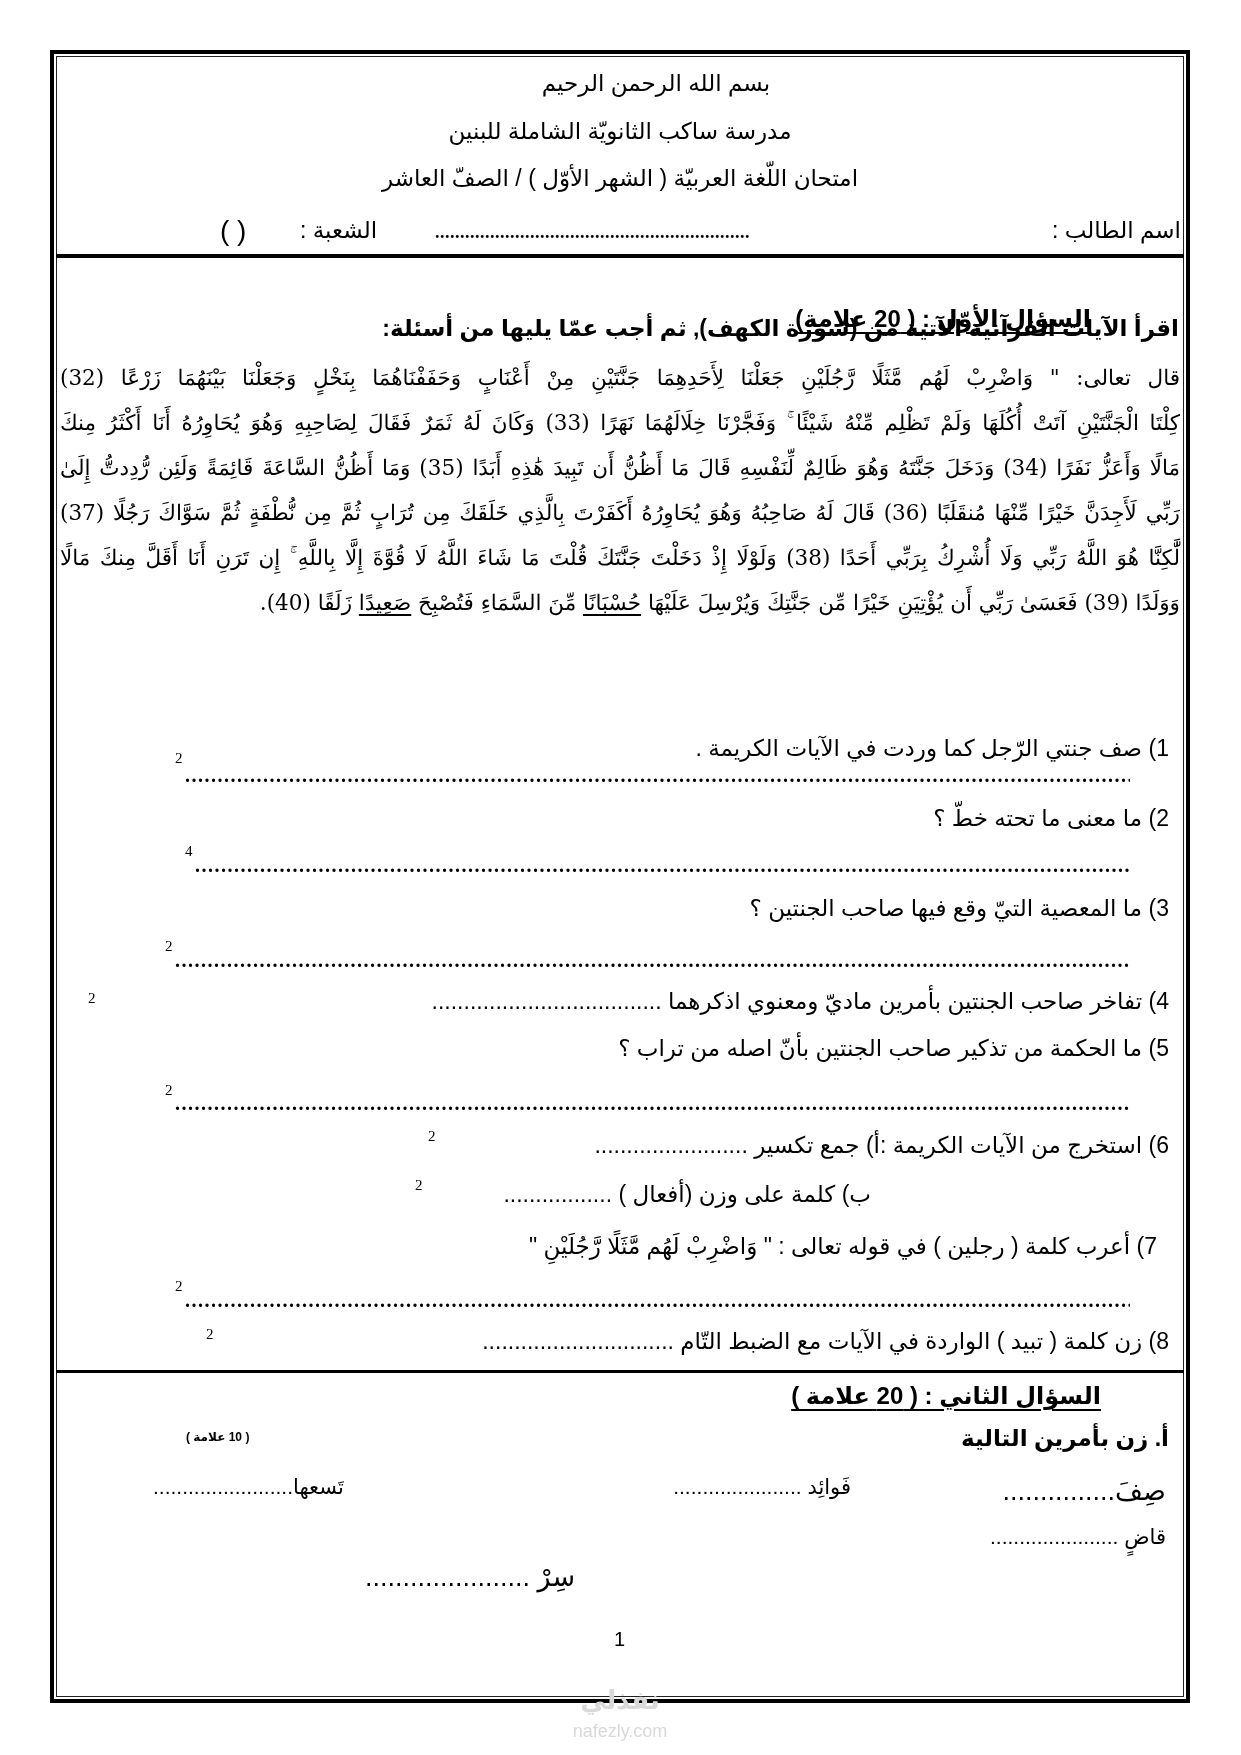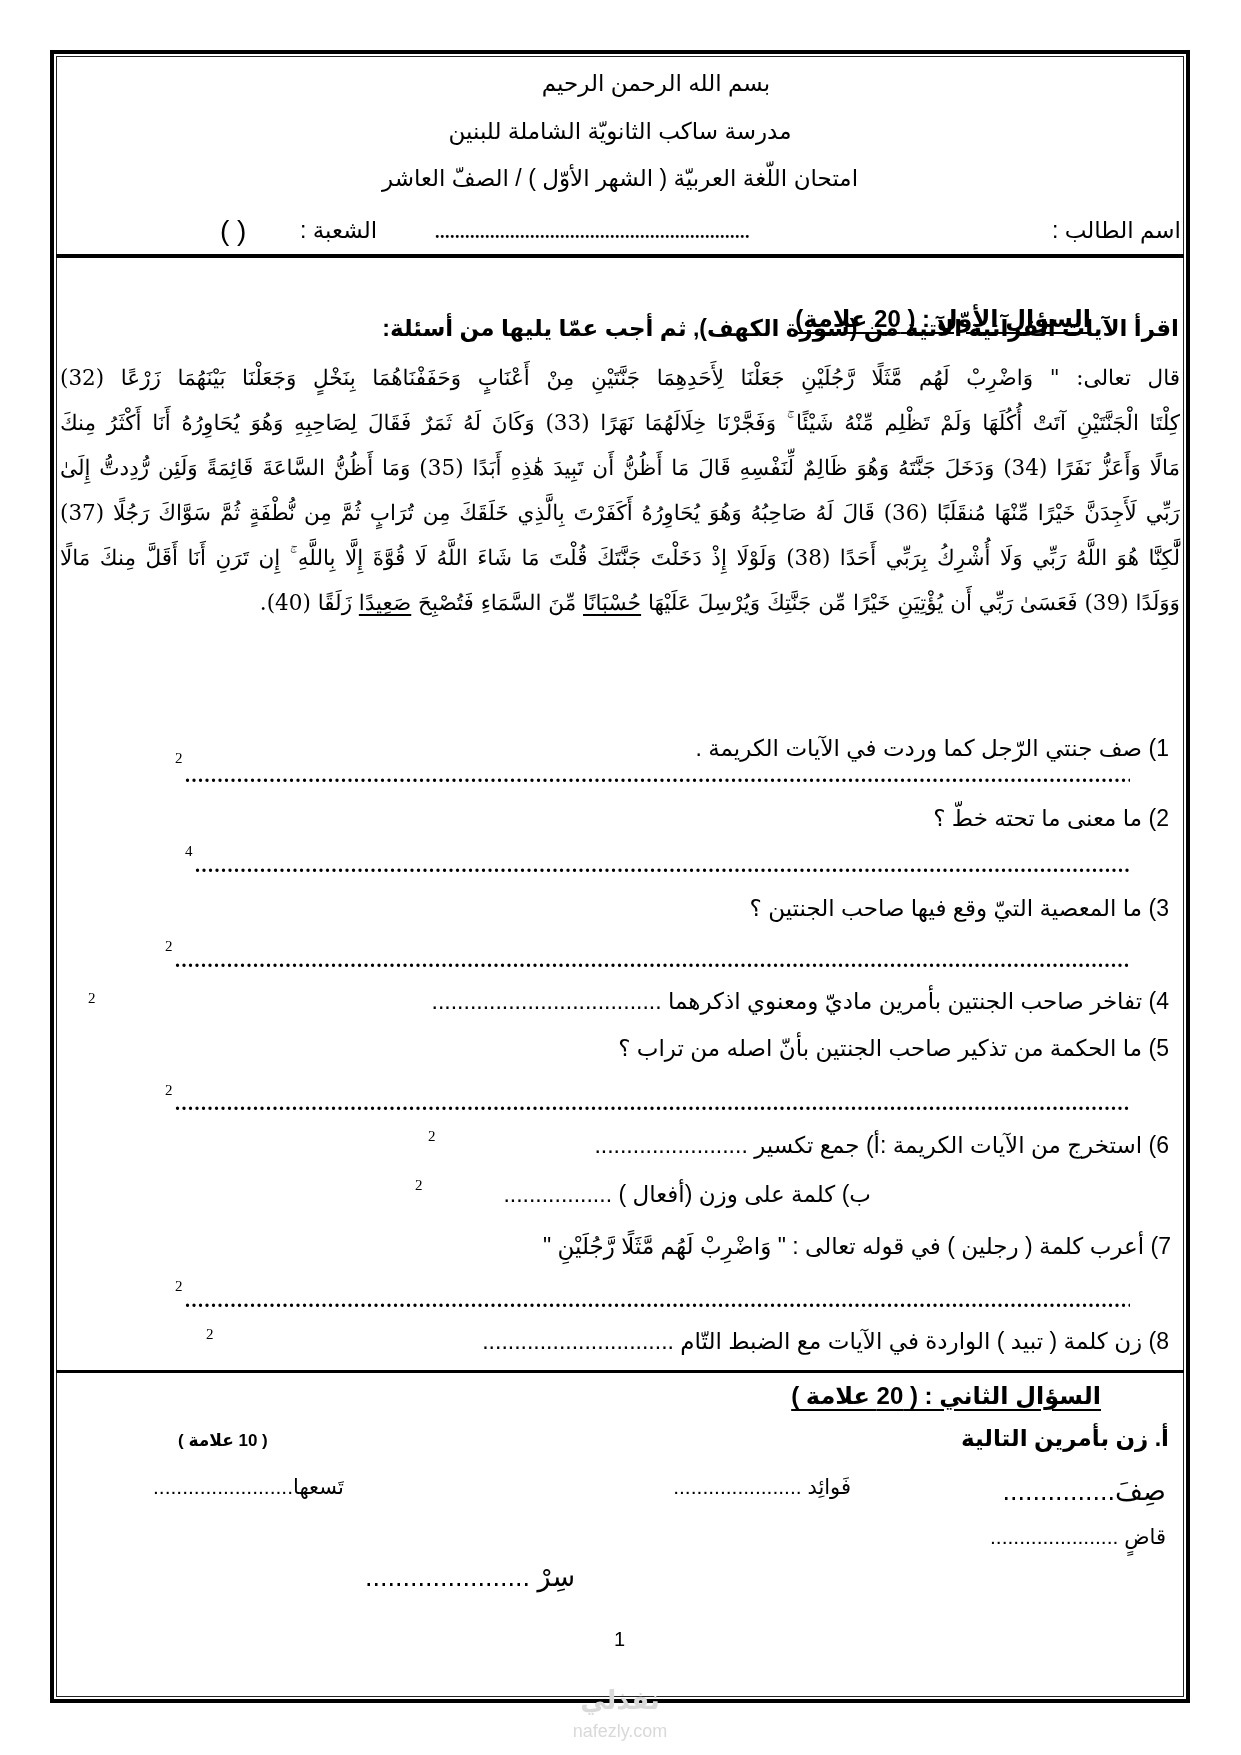--- a/index.html
+++ b/index.html
@@ -79,32 +79,32 @@
 <div class="abs rtl q" style="top:1035px; right:72px;">5) ما الحكمة من تذكير صاحب الجنتين بأنّ اصله من تراب ؟</div>
 <div class="mark" style="top:1082px; left:165px;">2</div>
 <div class="dots" style="top:1093px; left:175px; width:955px;">......................................................................................................................................................</div>
 
 <div class="abs rtl q" style="top:1132px; right:72px;">6) استخرج من الآيات الكريمة :أ) جمع تكسير ........................</div>
 <div class="mark" style="top:1128px; left:428px;">2</div>
 
 <div class="abs rtl q" style="top:1181px; right:370px;">ب) كلمة على وزن (أفعال ) .................</div>
 <div class="mark" style="top:1177px; left:415px;">2</div>
 
-<div class="abs rtl q" style="top:1233px; right:70px;">7) أعرب كلمة ( رجلين   ) في قوله تعالى : " وَاضْرِبْ لَهُم مَّثَلًا رَّجُلَيْنِ "</div>
+<div class="abs rtl q" style="top:1233px; right:84px;">7) أعرب كلمة ( رجلين   ) في قوله تعالى : " وَاضْرِبْ لَهُم مَّثَلًا رَّجُلَيْنِ "</div>
 <div class="mark" style="top:1278px; left:175px;">2</div>
 <div class="dots" style="top:1290px; left:185px; width:945px;">......................................................................................................................................................</div>
 
 <div class="abs rtl q" style="top:1328px; right:72px;">8) زن كلمة ( تبيد ) الواردة في الآيات مع الضبط التّام ..............................</div>
 <div class="mark" style="top:1326px; left:206px;">2</div>
 
 <div class="hline" style="top:1370px; height:3px;"></div>
 
 <div class="abs rtl bold title uline" style="top:1382px; right:140px;">السؤال الثاني : ( 20 علامة )</div>
 <div class="abs rtl bold" style="top:1425px; right:72px; font-size:23px;">أ. زن بأمرين التالية</div>
-<div class="abs rtl bold" style="top:1430px; left:178px; font-size:17px;">( 10 علامة )</div>
+<div class="abs rtl bold" style="top:1430px; left:186px; font-size:12px;">( 10 علامة )</div>
 
 <div class="abs rtl q" style="top:1475px; right:75px; font-size:27px;">صِفَ...............</div>
 <div class="abs rtl q" style="top:1475px; right:390px; font-size:21px;">فَوائِد ......................</div>
 <div class="abs rtl q" style="top:1475px; left:153px; font-size:21px;">تَسعها........................</div>
 
 <div class="abs rtl q" style="top:1525px; right:75px; font-size:21px;">قاضٍ ......................</div>
 <div class="abs rtl q" style="top:1525px; left:365px; font-size:27px;margin-top:36px;">سِرْ ......................</div>
 
 <div class="abs" style="top:1628px; left:614px; font-size:20px;">1</div>
 

